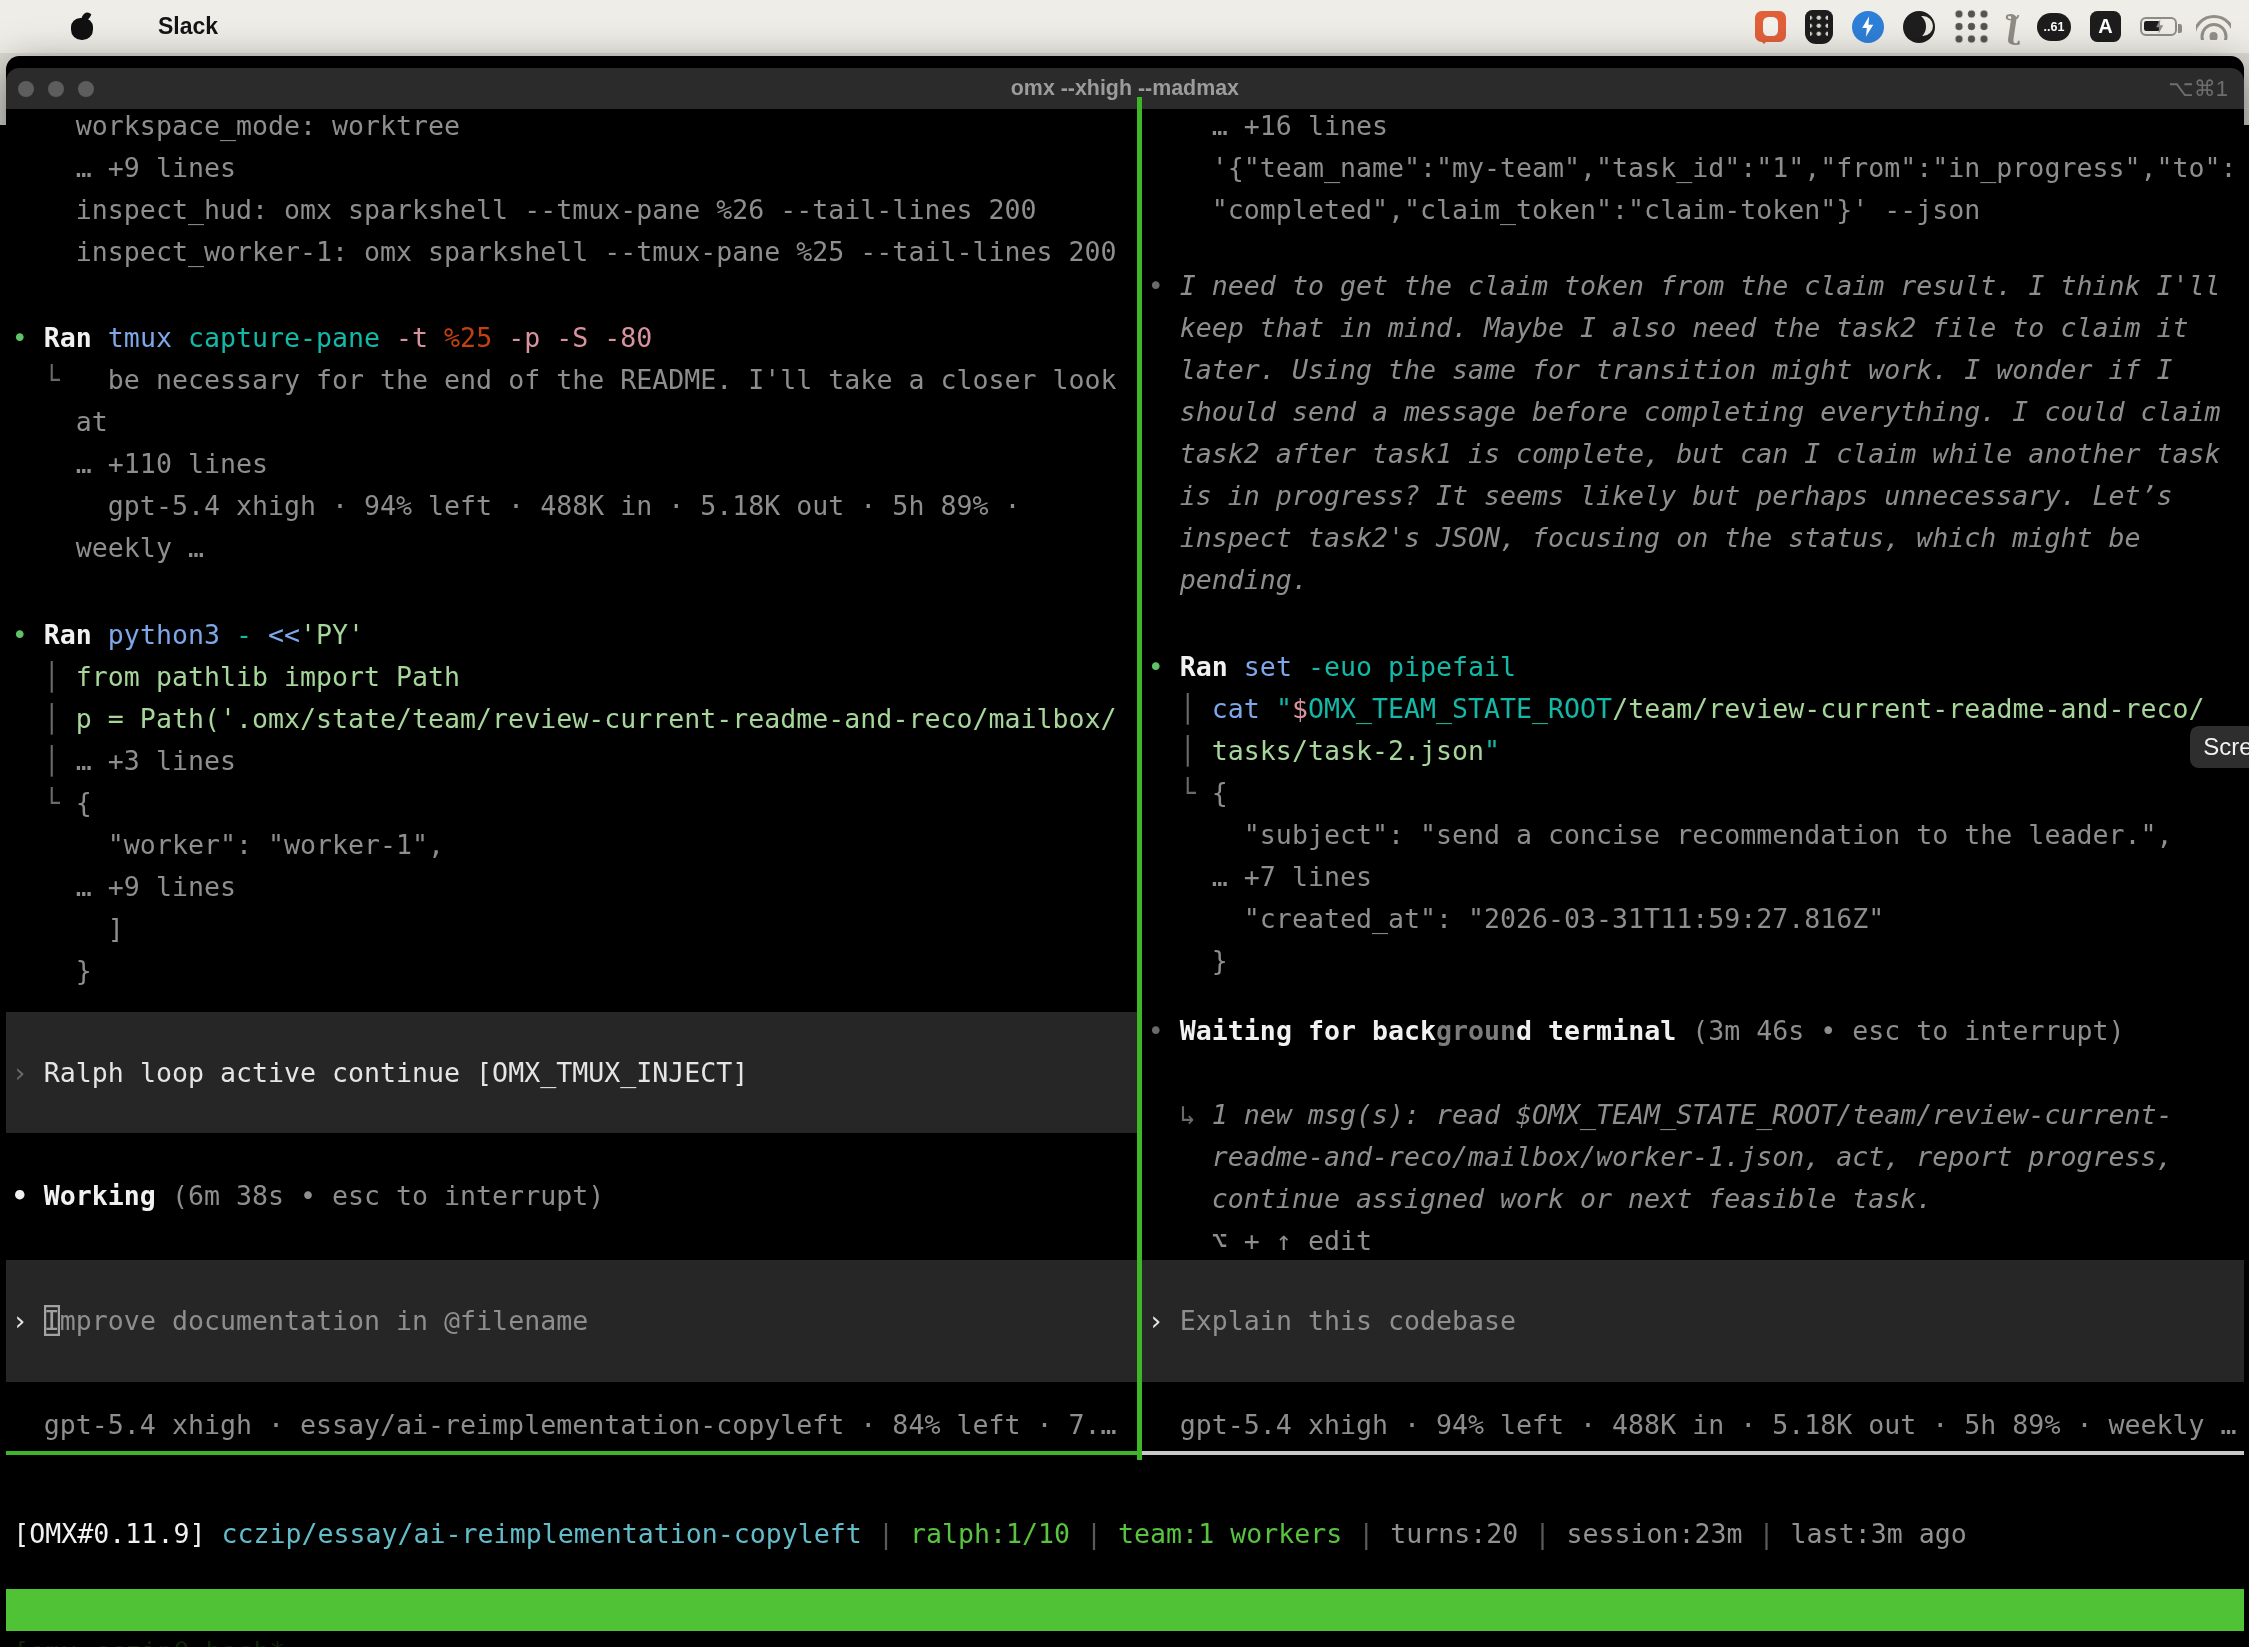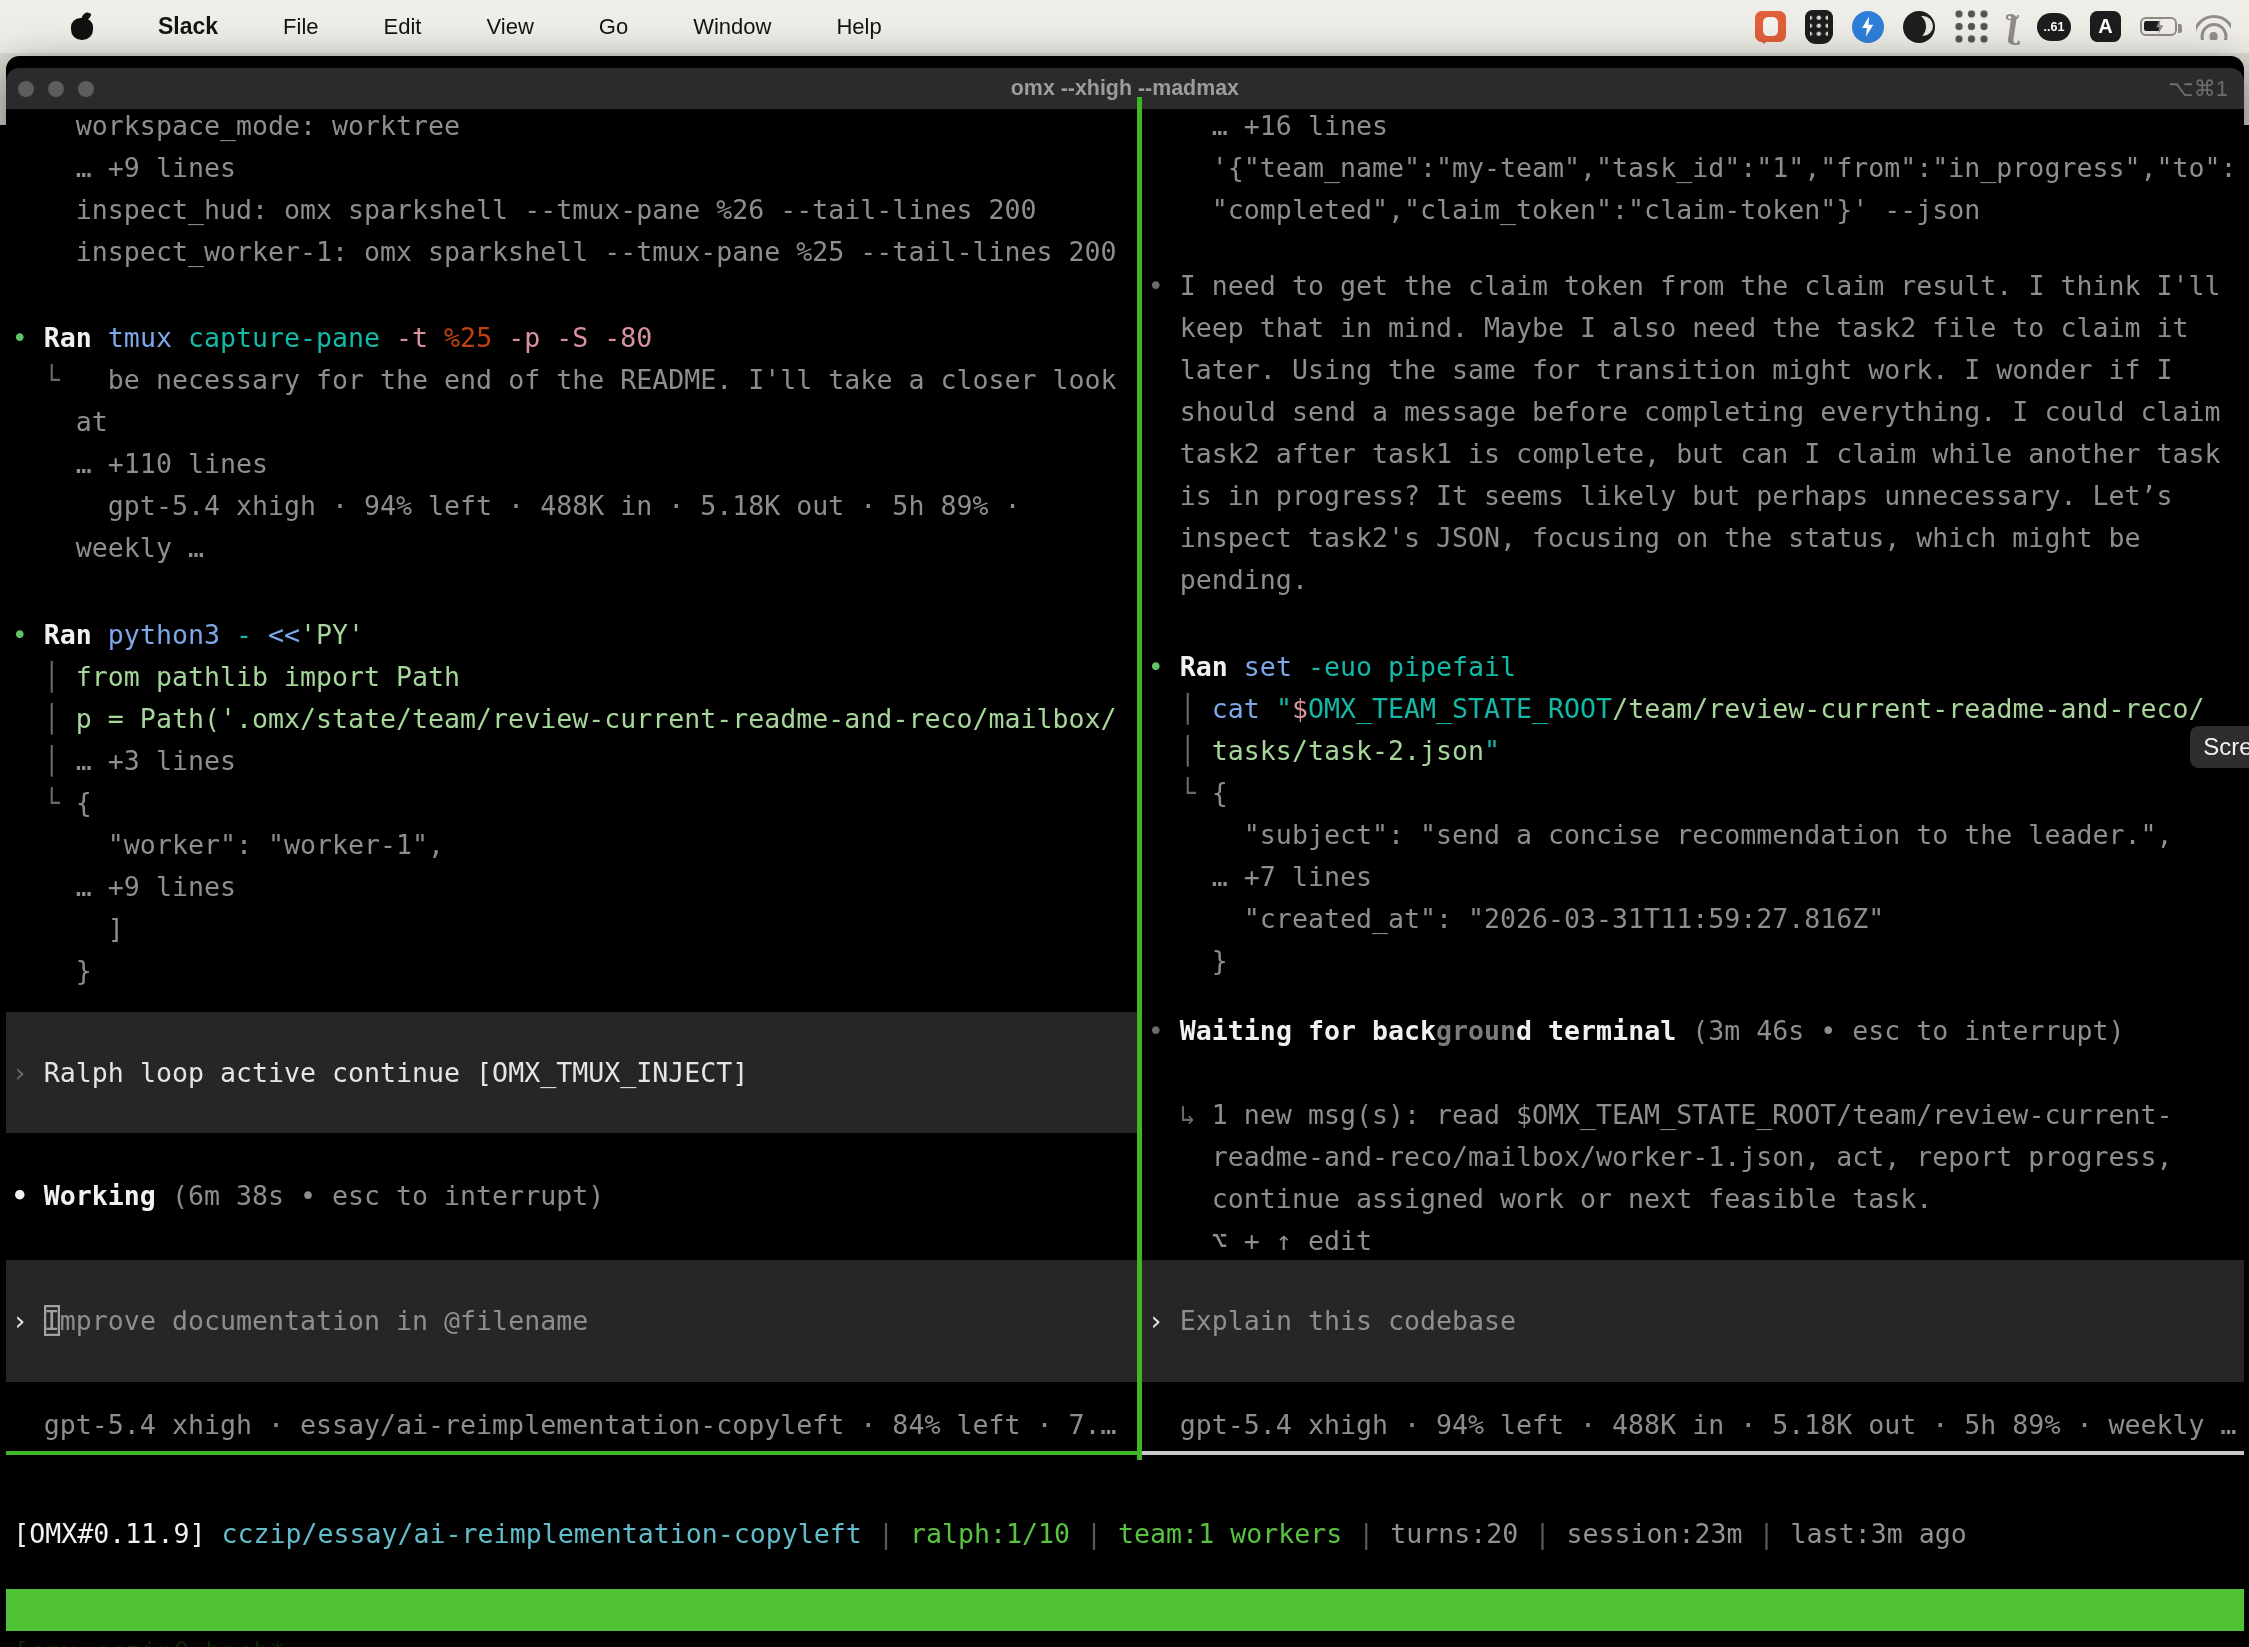--- a/index.html
+++ b/index.html
@@ -72,21 +72,21 @@
   .pane { position:absolute; top:41px; height:1358px; overflow:hidden; }
   .pane-left  { left:0; width:1131px; border-bottom:4.4px solid #3fb629; }
   .pane-right { left:1136px; width:1102px; border-bottom:4.4px solid #c9c9c9; }
   .divider { position:absolute; top:41px; left:1131px; width:5.2px; height:1363px; background:#3fb629; }
   .block { position:absolute; left:0; right:0; padding-left:5.9px; }
   .block.bar, .block.input { background:#262626; display:flex; align-items:center; }
   .tline { height:42px; }
 
   .dim{color:#8e8e8e} .dm2{color:#6a6a6a} .wt{color:#f1f1f1;font-weight:bold}
   .bl{color:#7da7e8} .lv{color:#14b8a6} .pk{color:#d9939e} .og{color:#c2410c}
-  .gn{color:#5fc468} .cd{color:#a7d69b} .it{color:#8e8e8e;}
+  .gn{color:#5fc468} .cd{color:#a7d69b} .it{color:#8e8e8e;font-style:italic}
   .sh{color:#7c7c7c;font-weight:bold} .lt{color:#e5e5e5} .ph{color:#8e8e8e}
   .cur{color:#a0a0a0; box-shadow:inset 0 0 0 2.2px #a3a3a3;}
 
   
   .omxline { position:absolute; left:7.4px; top:1457px; height:42px; }
   .omx-wt{color:#f1f1f1;font-weight:normal} .omx-cyan{color:#63bcc9} .omx-sep{color:#5a5a5a}
   .omx-grn{color:#58c33f} .omx-dim{color:#929292}
   .tmuxbar { position:absolute; left:0; right:0; top:1533px; height:42px; background:#4fc236;
              color:#102508; }
   .tmux-left { position:absolute; left:7.4px; line-height:42px; }
@@ -97,28 +97,20 @@
           display:flex; align-items:center; padding-left:13.3px; }
 </style>
 </head>
 <body>
 
 <div class="desktop"></div>
 
 <div class="menubar">
   <span class="apple"></span>
   <span class="appname">Slack</span>
-  <span class="menu-items">
-      <span>File</span>
-      <span>Edit</span>
-      <span>View</span>
-      <span>Go</span>
-      <span>Window</span>
-      <span>Help</span>
-    </span>
   <span class="mstatus">
       <span class="micon icon-chat"></span>
       <span class="micon icon-keypad"></span>
       <span class="micon icon-bolt"></span>
       <span class="micon icon-contrast"></span>
       <span class="micon icon-dots-grid"></span>
       <span class="micon icon-hook">ƪ</span>
       <span class="micon icon-counter-badge">
         <span>..61</span>
       </span>

